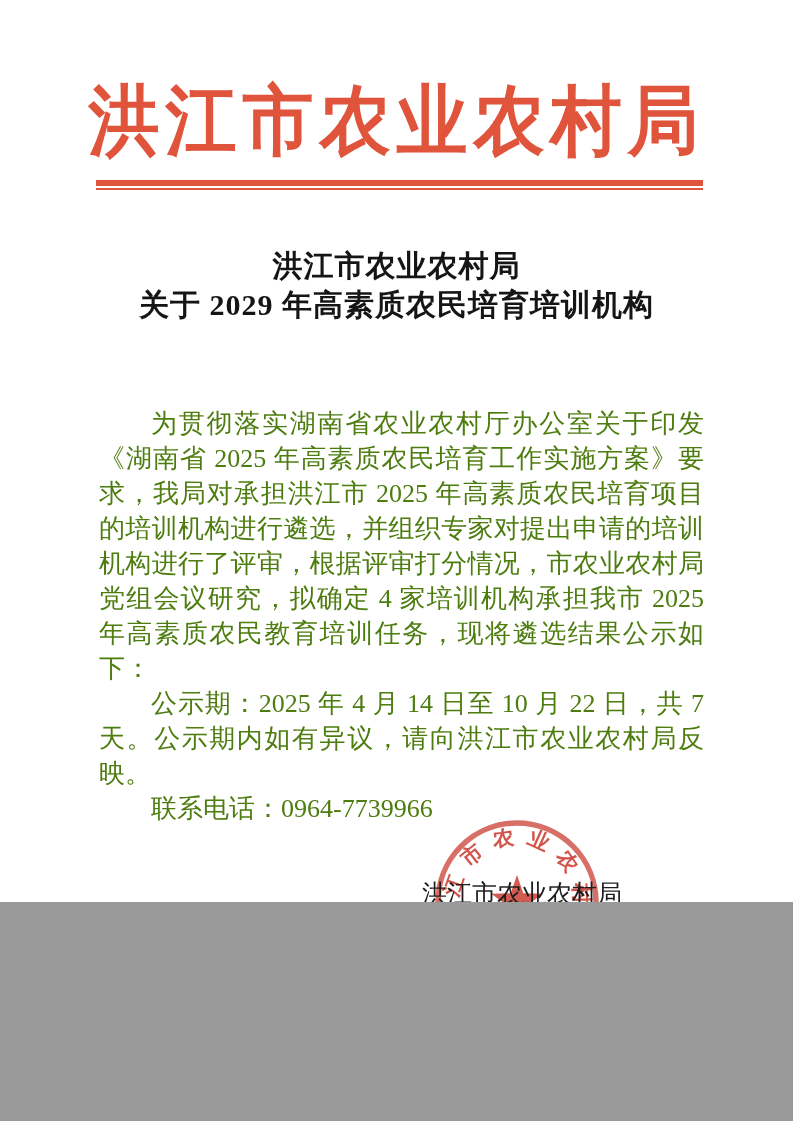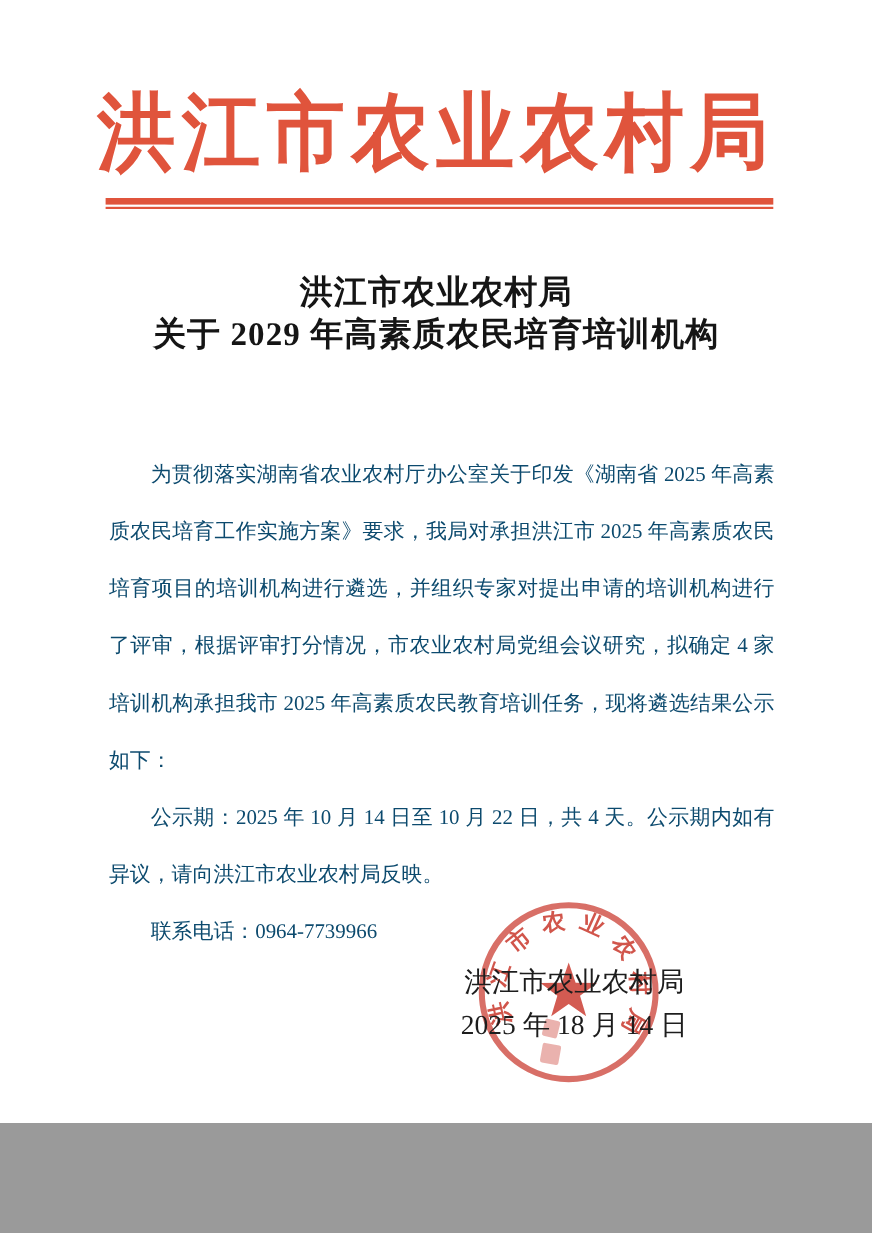--- a/index.html
+++ b/index.html
@@ -2,21 +2,21 @@
 <html><head>
 <meta charset="utf-8">
 <style>
   * { margin: 0; padding: 0; box-sizing: border-box; }
   html, body { background: #9a9a9a; }
   body { font-family: "Liberation Serif", "DejaVu Serif", serif; }
 
   .page {
     position: relative;
     width: 793px;
-    height: 1021px;
+    height: 902px;
     margin: 0 auto;
     background: #ffffff;
     overflow: hidden;
   }
 
   
   .letterhead {
     position: absolute;
     top: 70px; left: 0; right: 0;
     text-align: center;
@@ -49,24 +49,24 @@
     line-height: 39px;
     letter-spacing: 1px;
   }
 
   
   .body-text {
     position: absolute;
     top: 406px;
     left: 99px;
     width: 605px;
-    font-size: 19px;
-    line-height: 52px;
+    font-size: 26px;
+    line-height: 35px;
     text-align: justify;
-    color: #0c4a6e;
+    color: #4d7c0f;
   }
   .body-text p { text-indent: 2em; }
 
   
   .signature {
     position: absolute;
     top: 874px;
     left: 372px;
     width: 300px;
     text-align: center;
@@ -96,21 +96,21 @@
     <div class="bar-thin"></div>
   </div>
 
   <div class="doc-title">
     <div>洪江市农业农村局</div>
     <div>关于 2029 年高素质农民培育培训机构</div>
   </div>
 
   <div class="body-text">
     <p>为贯彻落实湖南省农业农村厅办公室关于印发《湖南省 2025 年高素质农民培育工作实施方案》要求，我局对承担洪江市 2025 年高素质农民培育项目的培训机构进行遴选，并组织专家对提出申请的培训机构进行了评审，根据评审打分情况，市农业农村局党组会议研究，拟确定 4 家培训机构承担我市 2025 年高素质农民教育培训任务，现将遴选结果公示如下：</p>
-    <p>公示期：2025 年 10 月 14 日至 10 月 22 日，共 4 天。公示期内如有异议，请向洪江市农业农村局反映。</p>
+    <p>公示期：2025 年 4 月 14 日至 10 月 22 日，共 7 天。公示期内如有异议，请向洪江市农业农村局反映。</p>
     <p>联系电话：0964-7739966</p>
   </div>
 
   <svg class="seal" viewBox="0 0 170 170">
     <circle cx="85" cy="85" r="79" fill="none" stroke="#c9372c" stroke-width="5.5" stroke-opacity="0.72"></circle>
     <polygon points="85,58 91.3,76.3 110.7,76.7 95.3,88.3 100.9,106.8 85,95.8 69.1,106.8 74.7,88.3 59.3,76.7 78.7,76.3" fill="#c9372c" fill-opacity="0.82"></polygon>
     <defs>
       <path id="sealArc" d="M 34.8 114 A 58 58 0 1 1 135.2 114" fill="none"></path>
     </defs>
     <text font-size="21" fill="#c9372c" fill-opacity="0.85" style="letter-spacing:11px; font-family:'Liberation Serif', serif; font-weight:bold;">

